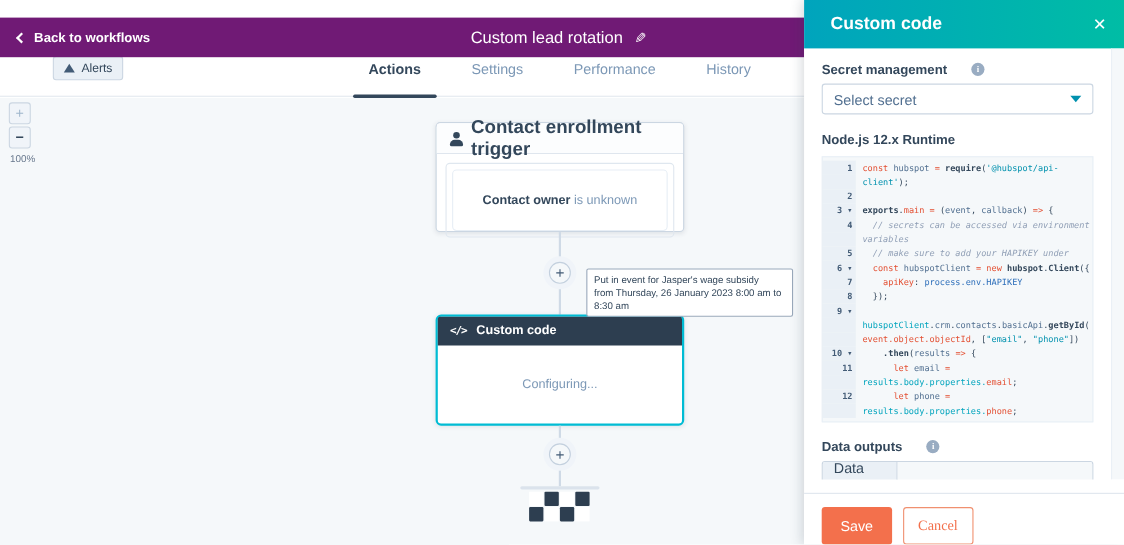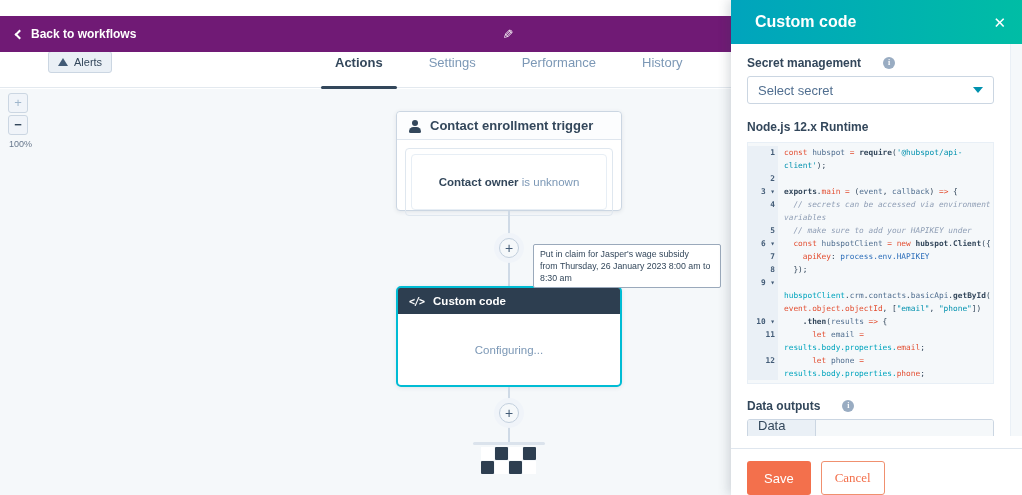--- a/index.html
+++ b/index.html
@@ -28,21 +28,21 @@
   .zoom-btn { position:absolute; left:8px; width:20px; height:20px; background:#f0f4f9; border:1px solid #cbd6e2; border-radius:3px; font-size:13px; line-height:17px; text-align:center; cursor:pointer; }
   .zoom-in  { top:4px;  color:#9fb6cc; }
   .zoom-out { top:26px; color:#33475b; font-weight:bold; }
   .zoom-level { position:absolute; left:9px; top:50px; font-size:9px; color:#68788d; }
 
   .connector { position:absolute; left:508px; width:2px; background:#cfdae6; }
   .plus-circle { position:absolute; width:20px; height:20px; border-radius:50%; background:#f5f8fa; border:1px solid #c3d0de; box-shadow:0 0 0 5px #f0f4f9; color:#425b76; font-size:14px; line-height:18px; text-align:center; cursor:pointer; z-index:2; }
 
   .node-card { position:absolute; left:396px; width:226px; height:100px; background:#fff; border:1px solid #cbd6e2; border-radius:4px; box-shadow:0 1px 4px rgba(45,62,80,.10); }
   .trigger-card { top:22px; }
-  .trigger-header { height:28px; border-bottom:1px solid #dfe6ee; display:flex; align-items:center; gap:9px; padding:0 12px; font-size:13px; font-weight:bold; color:#33475b; background:#fcfdfe; border-radius:4px 4px 0 0; }
+  .trigger-header { height:28px; border-bottom:1px solid #dfe6ee; display:flex; align-items:center; gap:9px; padding:0 12px; font-size:17px; font-weight:bold; color:#33475b; background:#fcfdfe; border-radius:4px 4px 0 0; }
   .person-icon { position:relative; width:12px; height:12px; }
   .person-icon::before { content:""; position:absolute; left:3px; top:0; width:6px; height:6px; border-radius:50%; background:#33475b; }
   .person-icon::after { content:""; position:absolute; left:0; top:7px; width:12px; height:6px; border-radius:6px 6px 2px 2px; background:#33475b; }
   .trigger-body { padding:8px; }
   .frame-outer { border:1px solid #dfe7ef; border-radius:4px; padding:5px; }
   .frame-inner { border:1px solid #e7eef5; border-radius:4px; height:56px; display:flex; align-items:center; justify-content:center; font-size:11.5px; color:#33475b; }
   .cond-bold { font-weight:bold; }
   .cond-rest { color:#7c98b6; white-space:pre; }
 
   .tooltip { position:absolute; left:533px; top:155px; width:188px; background:#fff; border:1px solid #9aa9bb; border-radius:2px; padding:3px 6px; font-size:8.8px; line-height:12px; color:#33475b; z-index:3; }
@@ -96,20 +96,21 @@
 </style>
 </head>
 <body>
 
 <div class="navbar">
   <div class="back-btn">
     <span class="chev-left"></span>
     <span>Back to workflows</span>
   </div>
   <div class="nav-center">
+    <span class="nav-title">Custom lead rotation</span>
     <span class="pencil-icon">✎</span>
   </div>
 </div>
 
 <div class="tabbar">
   <div class="alerts-btn">
     <span class="warning-icon"></span>
     <span>Alerts</span>
   </div>
   <div class="tabs">
@@ -144,21 +145,21 @@
           <span><span class="cond-bold">Contact owner</span><span class="cond-rest"> is unknown</span></span>
         </div>
       </div>
     </div>
   </div>
 
   <div class="connector" style="top:122px; height:75px;"></div>
   <div class="plus-circle" style="left:499px; top:149px;">+</div>
 
   <div class="tooltip">
-    <div>Put in claim for Jasper's wage subsidy</div>
+    <div>Put in event for Jasper's wage subsidy</div>
     <div>from Thursday, 26 January 2023 8:00 am to  8:30 am</div>
   </div>
 
   <div class="node-card action-card">
     <div class="action-header">
       <span class="code-glyph-icon">&lt;/&gt;</span>
       <span>Custom code</span>
     </div>
     <div class="action-body">Configuring...</div>
   </div>

